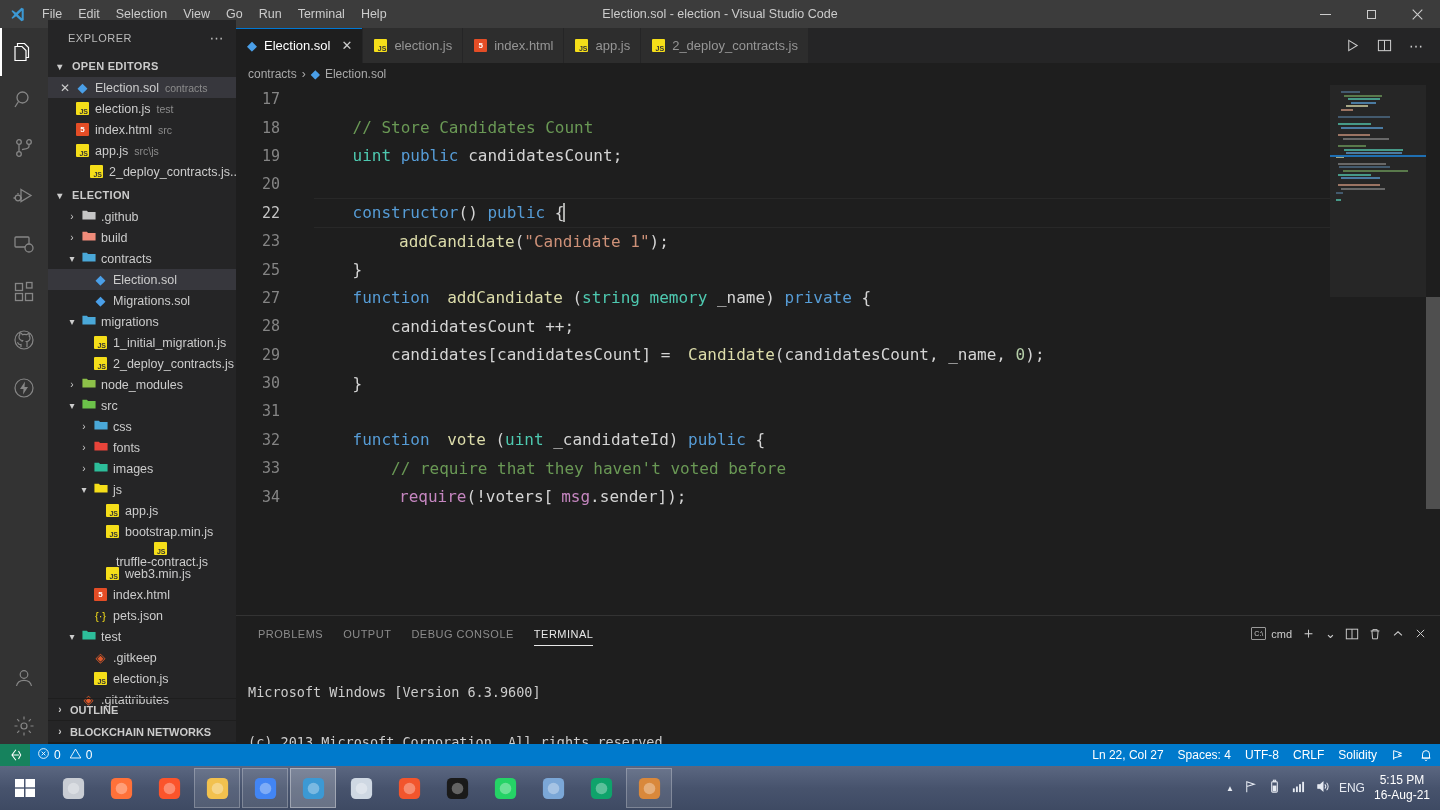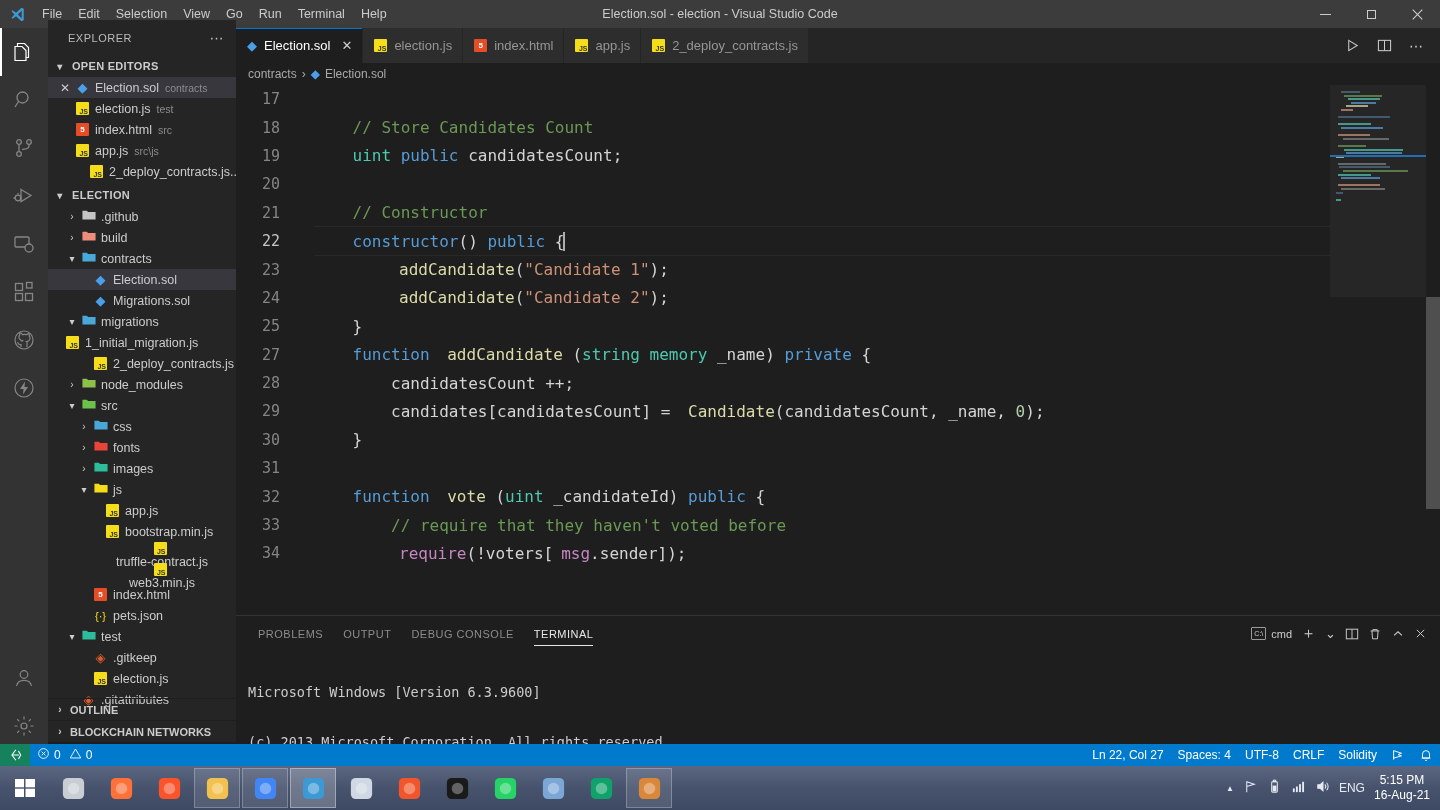--- a/index.html
+++ b/index.html
@@ -374,21 +374,21 @@
         </div>
         <div class="row" style="padding-left: 16px;">
           <span class="chev">▾</span>
           <span class="ficon">
             <span><svg width="14" height="12" viewBox="0 0 16 13">
                 <path fill="#4aa8d8" d="M0.5 1.5h5l1.4 1.7h8.6v8.3H0.5z"></path>
               </svg></span>
           </span>
           <span>migrations</span>
         </div>
-        <div class="row" style="">
+        <div class="row" style="padding-left: 28px;">
           <span class="chev"></span>
           <span class="ficon">
             <span class="ic-js">JS</span>
           </span>
           <span>1_initial_migration.js</span>
         </div>
         <div class="row" style="padding-left: 28px;">
           <span class="chev"></span>
           <span class="ficon">
             <span class="ic-js">JS</span>
@@ -463,21 +463,21 @@
           </span>
           <span>bootstrap.min.js</span>
         </div>
         <div class="row" style="padding-left: 40px; flex-direction: column;">
           <span class="chev"></span>
           <span class="ficon">
             <span class="ic-js">JS</span>
           </span>
           <span>truffle-contract.js</span>
         </div>
-        <div class="row" style="padding-left: 40px; flex-direction: column;">
+        <div class="row" style="padding-left: 40px;">
           <span class="chev"></span>
           <span class="ficon">
             <span class="ic-js">JS</span>
           </span>
           <span>web3.min.js</span>
         </div>
         <div class="row" style="padding-left: 28px;">
           <span class="chev"></span>
           <span class="ficon">
             <span class="ic-html">5</span>
@@ -591,35 +591,27 @@
             <span class="ctext"><span class="cm">    // Store Candidates Count</span></span>
           </div>
           <div class="cline">
             <span class="gut">19</span>
             <span class="ctext">    <span class="ty">uint</span> <span class="kw">public</span> <span class="pl">candidatesCount</span>;</span>
           </div>
           <div class="cline">
             <span class="gut">20</span>
             <span class="ctext"></span>
           </div>
-          <div class="cline">
-            <span class="gut">21</span>
-            <span class="ctext"><span class="cm">    // Constructor</span></span>
-          </div>
           <div class="cline cur">
             <span class="gut">22</span>
             <span class="ctext">    <span class="kw">constructor</span>() <span class="kw">public</span> {<span class="cursor"></span></span>
           </div>
           <div class="cline">
             <span class="gut">23</span>
             <span class="ctext">        <span class="fn">addCandidate</span>(<span class="st">"Candidate 1"</span>);</span>
-          </div>
-          <div class="cline">
-            <span class="gut">24</span>
-            <span class="ctext">        <span class="fn">addCandidate</span>(<span class="st">"Candidate 2"</span>);</span>
           </div>
           <div class="cline">
             <span class="gut">25</span>
             <span class="ctext">    }</span>
           </div>
           <div class="cline">
             <span class="gut">27</span>
             <span class="ctext">    <span class="kw">function</span> <span class="fn">addCandidate</span> (<span class="ty">string</span> <span class="ty">memory</span> <span class="pl">_name</span>) <span class="kw">private</span> {</span>
           </div>
           <div class="cline">

